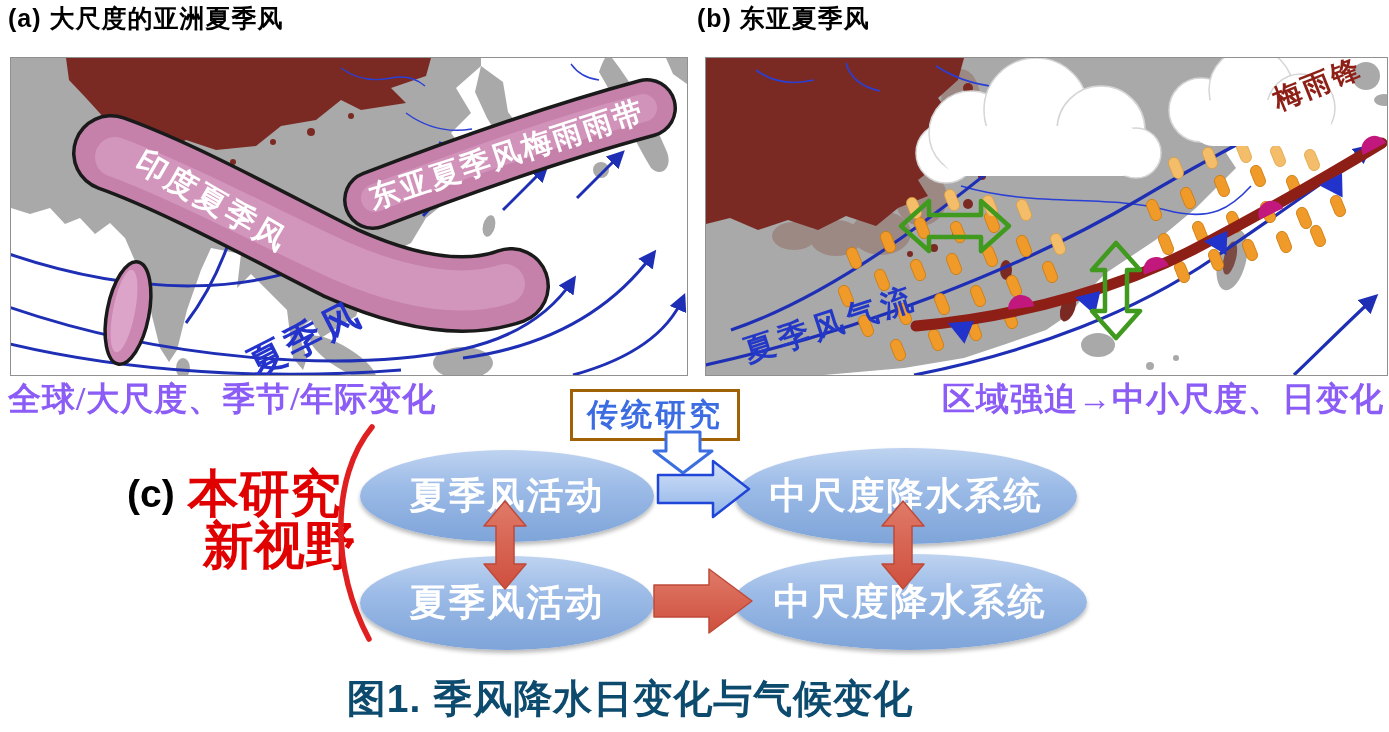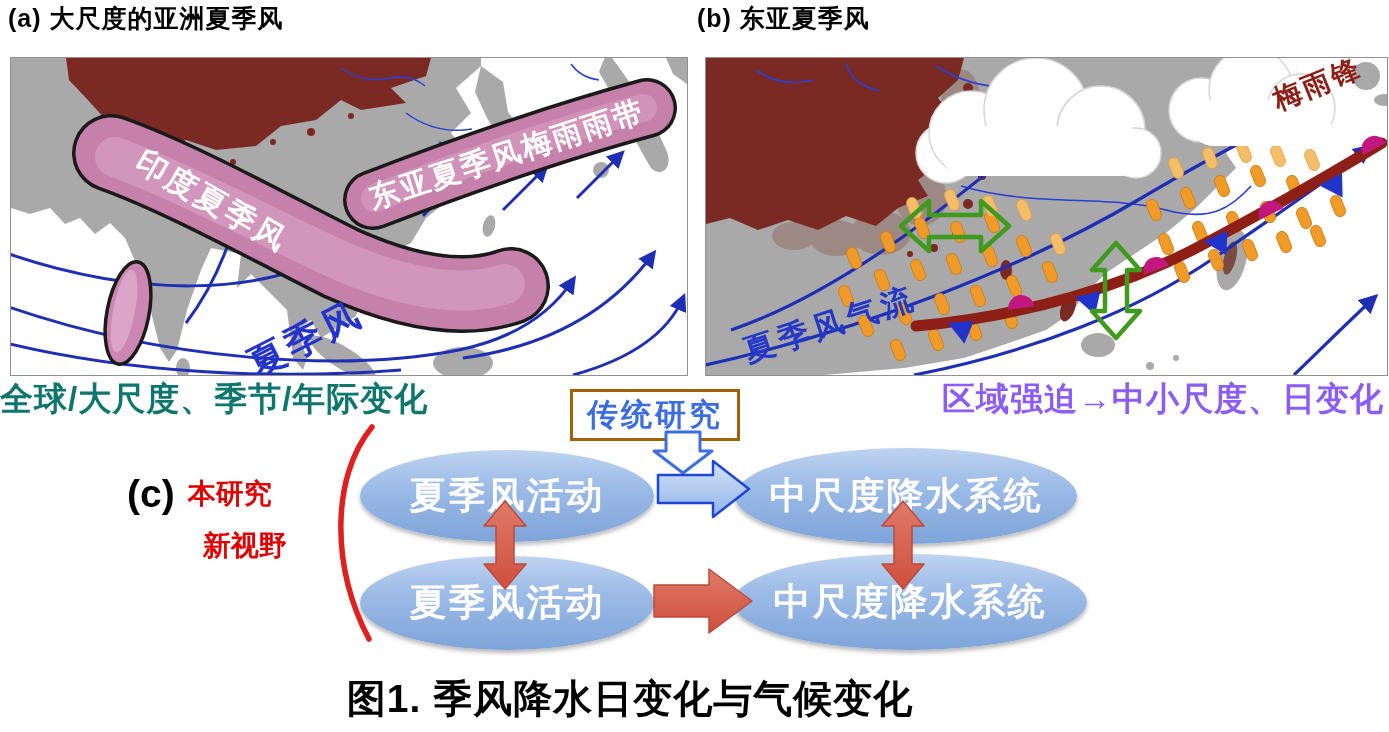--- a/index.html
+++ b/index.html
@@ -5,39 +5,39 @@
   html,body{margin:0;padding:0;background:#fff;}
   .fig{position:relative;width:1389px;height:732px;background:#fff;overflow:hidden;
        font-family:"Liberation Sans","DejaVu Sans",sans-serif;}
   .ptitle{position:absolute;top:2px;font-size:25px;font-weight:600;color:#000;letter-spacing:1px;}
   .ptitle.a{left:8px;}
   .ptitle.b{left:697px;}
   .map{position:absolute;top:57px;background:#fff;border:1.5px solid #909090;}
   .mapa{left:10px;width:676px;height:317px;}
   .mapb{left:705px;width:681px;height:317px;}
   .note{position:absolute;top:377px;font-size:33px;font-weight:600;letter-spacing:1px;}
-  .note.blue{left:0;color:#0f766e;}
+  .note.blue{left:8px;color:#8b5cf6;font-family:Liberation Serif, serif;}
   .note.red{right:5px;color:#8b5cf6;text-align:center;}
   .cidx{position:absolute;left:127px;top:468px;display:flex;gap:13px;align-items:flex-start;}
   .cnum{font-size:39px;color:#000;font-weight:600;line-height:52px;}
-  .cred{display:flex;flex-direction:column;font-size:28px;color:#e00000;font-weight:700;line-height:52px;}
+  .cred{display:flex;flex-direction:column;font-size:51px;color:#e00000;font-weight:700;line-height:52px;}
   .cred .l2{margin-left:15px;}
   .node{position:absolute;display:flex;align-items:center;justify-content:center;
         border-radius:50%;color:#fff;font-size:37px;font-weight:600;letter-spacing:2px;
         background:linear-gradient(180deg,#bed3f0 0%,#9cbbe7 40%,#7ea4d9 100%);
         box-shadow:0 3px 4px rgba(0,0,0,.28);}
   .e1{left:360px;top:450px;width:294px;height:92px;}
   .e2{left:735px;top:448px;width:342px;height:96px;}
   .e3{left:360px;top:556px;width:294px;height:94px;}
   .e4{left:733px;top:554px;width:354px;height:96px;text-align:right;}
   .tradbox{position:absolute;left:570px;top:389px;padding:2px 14px;border:3px solid #a16207;
            background:#fff;color:#3b6ce2;font-size:31px;font-weight:600;letter-spacing:3px;}
   .overlay{position:absolute;left:0;top:415px;width:1389px;height:255px;pointer-events:none;}
   .caption{position:absolute;left:630px;top:672px;transform:translateX(-50%);
-           font-size:39px;font-weight:700;color:#000000;white-space:nowrap;letter-spacing:1px;}
+           font-size:39px;font-weight:700;color:#0c4a6e;white-space:nowrap;letter-spacing:1px;}
   svg text{font-family:"Liberation Sans","DejaVu Sans",sans-serif;}
 </style>
 </head>
 <body>
 
 <div class="fig">
 
   <div class="ptitle a">(a) 大尺度的亚洲夏季风</div>
   <div class="ptitle b">(b) 东亚夏季风</div>
 

